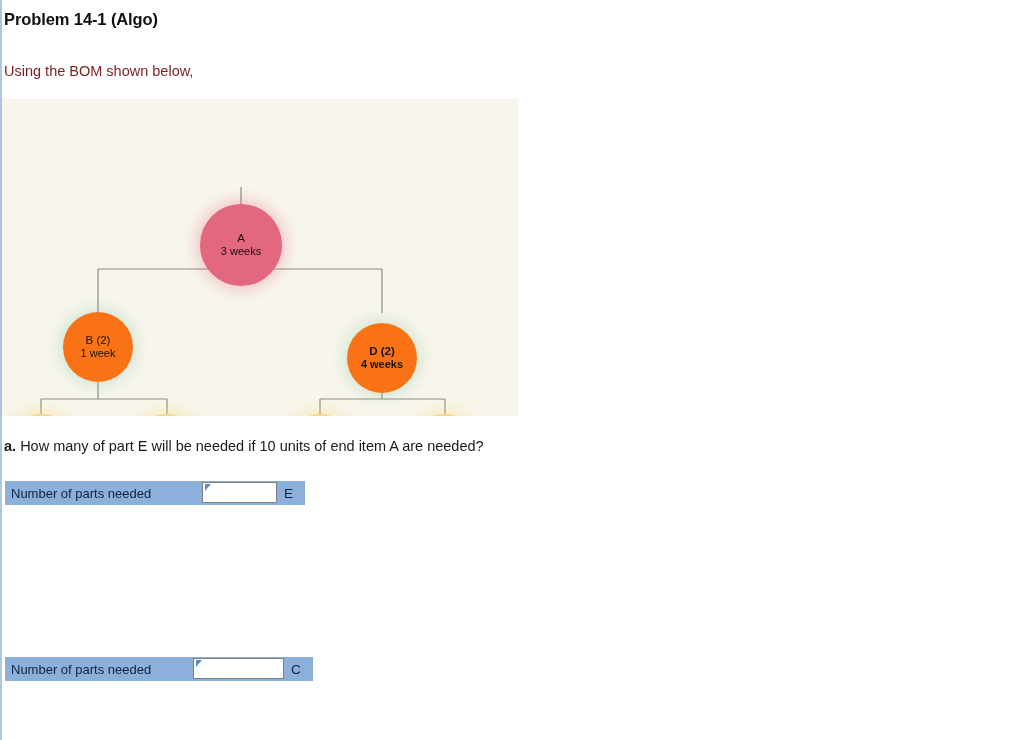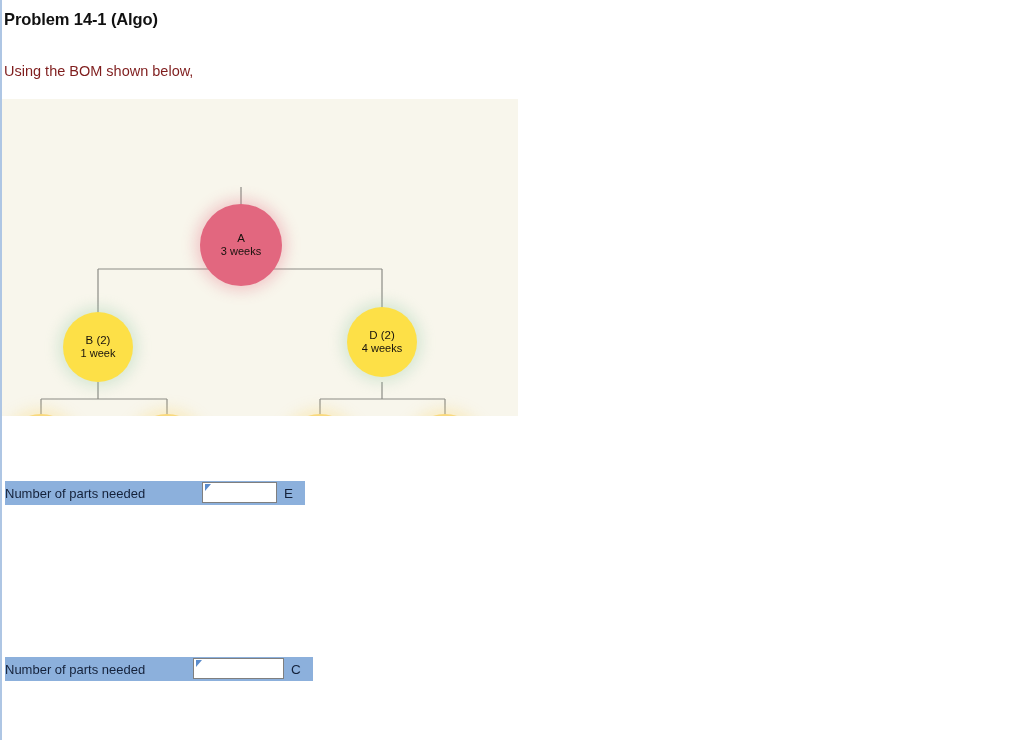--- a/index.html
+++ b/index.html
@@ -73,21 +73,21 @@
   }
   .node .node-lead {
     font-size: 11px;
     white-space: nowrap;
   }
   .node-a {
     background: #e2677f;
     box-shadow: 0 0 14px 5px rgba(226,103,127,0.30);
   }
   .node-lvl2 {
-    background: #fde047;
+    background: #f97316;
     box-shadow: 0 0 14px 5px rgba(147,201,166,0.32);
   }
   .node-lvl3 {
     background: #f9d97d;
     box-shadow: 0 0 14px 5px rgba(249,217,125,0.38);
   }
 
   
   .question {
     position: absolute;
@@ -102,20 +102,21 @@
     position: absolute;
     background: #8cb0dc;
     height: 24px;
     display: flex;
     align-items: center;
     box-sizing: border-box;
   }
   .answer-label {
     font-size: 13px;
     color: #14213a;
+    padding-left: 6px;
     white-space: nowrap;
   }
   .answer-input {
     height: 21px;
     background: #ffffff;
     border: 1px solid #7f7f7f;
     box-sizing: border-box;
     position: relative;
   }
   .answer-input .caret {
@@ -168,21 +169,21 @@
       <span class="node-label">A</span>
       <span class="node-lead">3 weeks</span>
     </div>
 
     <div class="node node-lvl2" style="left:61px; top:213px; width:70px; height:70px;">
       <span class="node-label">B (2)</span>
       <span class="node-lead">1 week</span>
     </div>
 
 
-    <div class="node node-lvl2" style="left:345px; top:208px; width:70px; height:70px;">
+    <div class="node node-lvl2" style="left:345px; top:224px; width:70px; height:70px;font-weight:bold;">
       <span class="node-label">D (2)</span>
       <span class="node-lead">4 weeks</span>
     </div>
 
     <div class="node node-lvl3" style="left:1px; top:315px; width:76px; height:76px;">
       
       
     </div>
 
     <div class="node node-lvl3" style="left:127px; top:315px; width:76px; height:76px;">
@@ -194,20 +195,24 @@
       
       
     </div>
 
     <div class="node node-lvl3" style="left:405px; top:315px; width:76px; height:76px;">
       
       
     </div>
   </div>
 
+  <div class="question" style="left:2px; top:438px;">
+    <span class="q-letter">a.</span>
+    <span>How many of part E will be needed if 10 units of end item A are needed?</span>
+  </div>
 
   <div class="answer-row" style="left:3px; top:481px; width:300px;">
     <span class="answer-label">Number of parts needed</span>
     <div class="answer-input" style="position:absolute; left:197px; top:1px; width:75px;">
       <span class="caret"></span>
     </div>
     <span class="answer-unit" style="position:absolute; left:272px;">E</span>
   </div>
 
 

